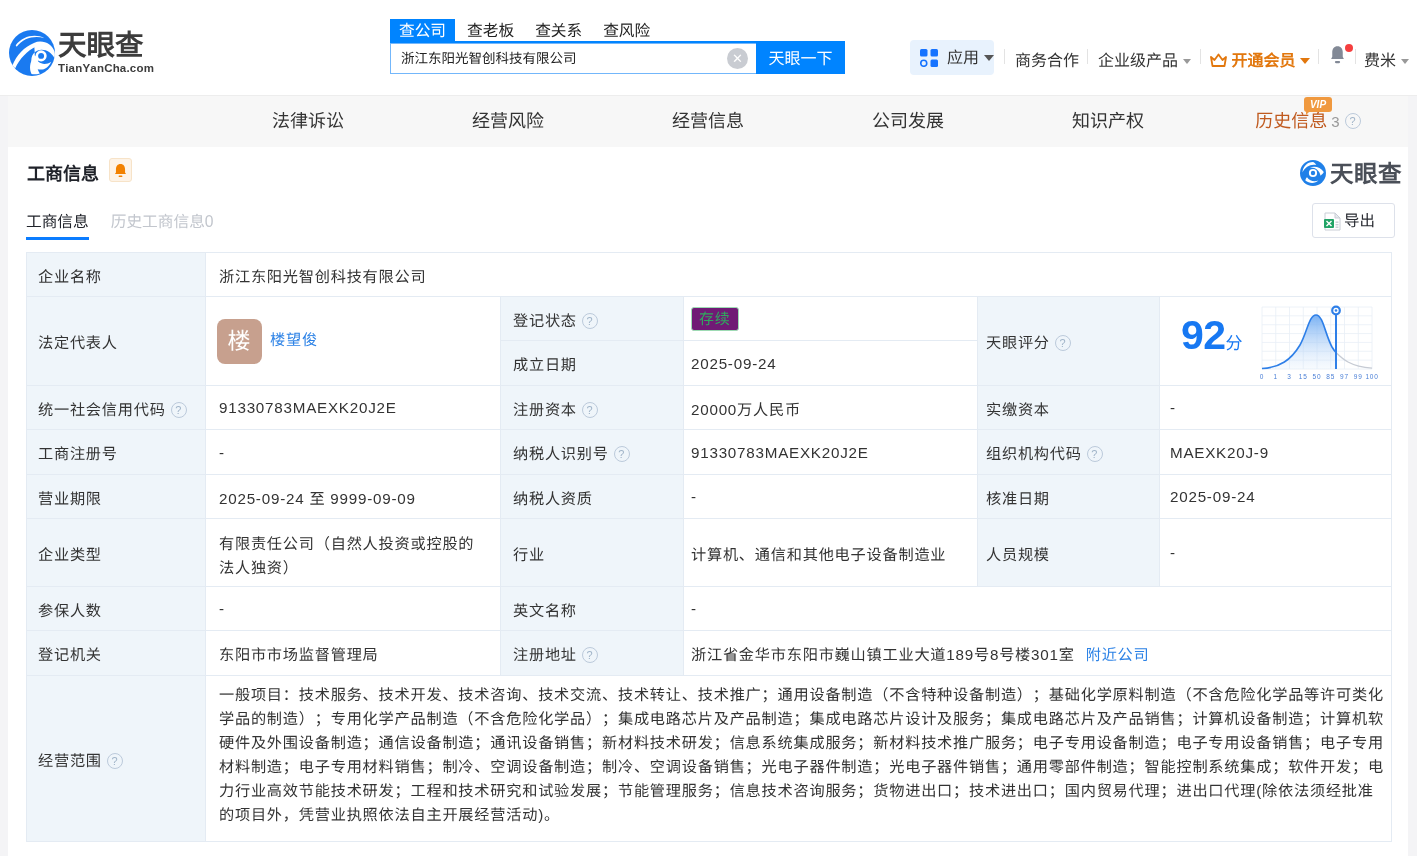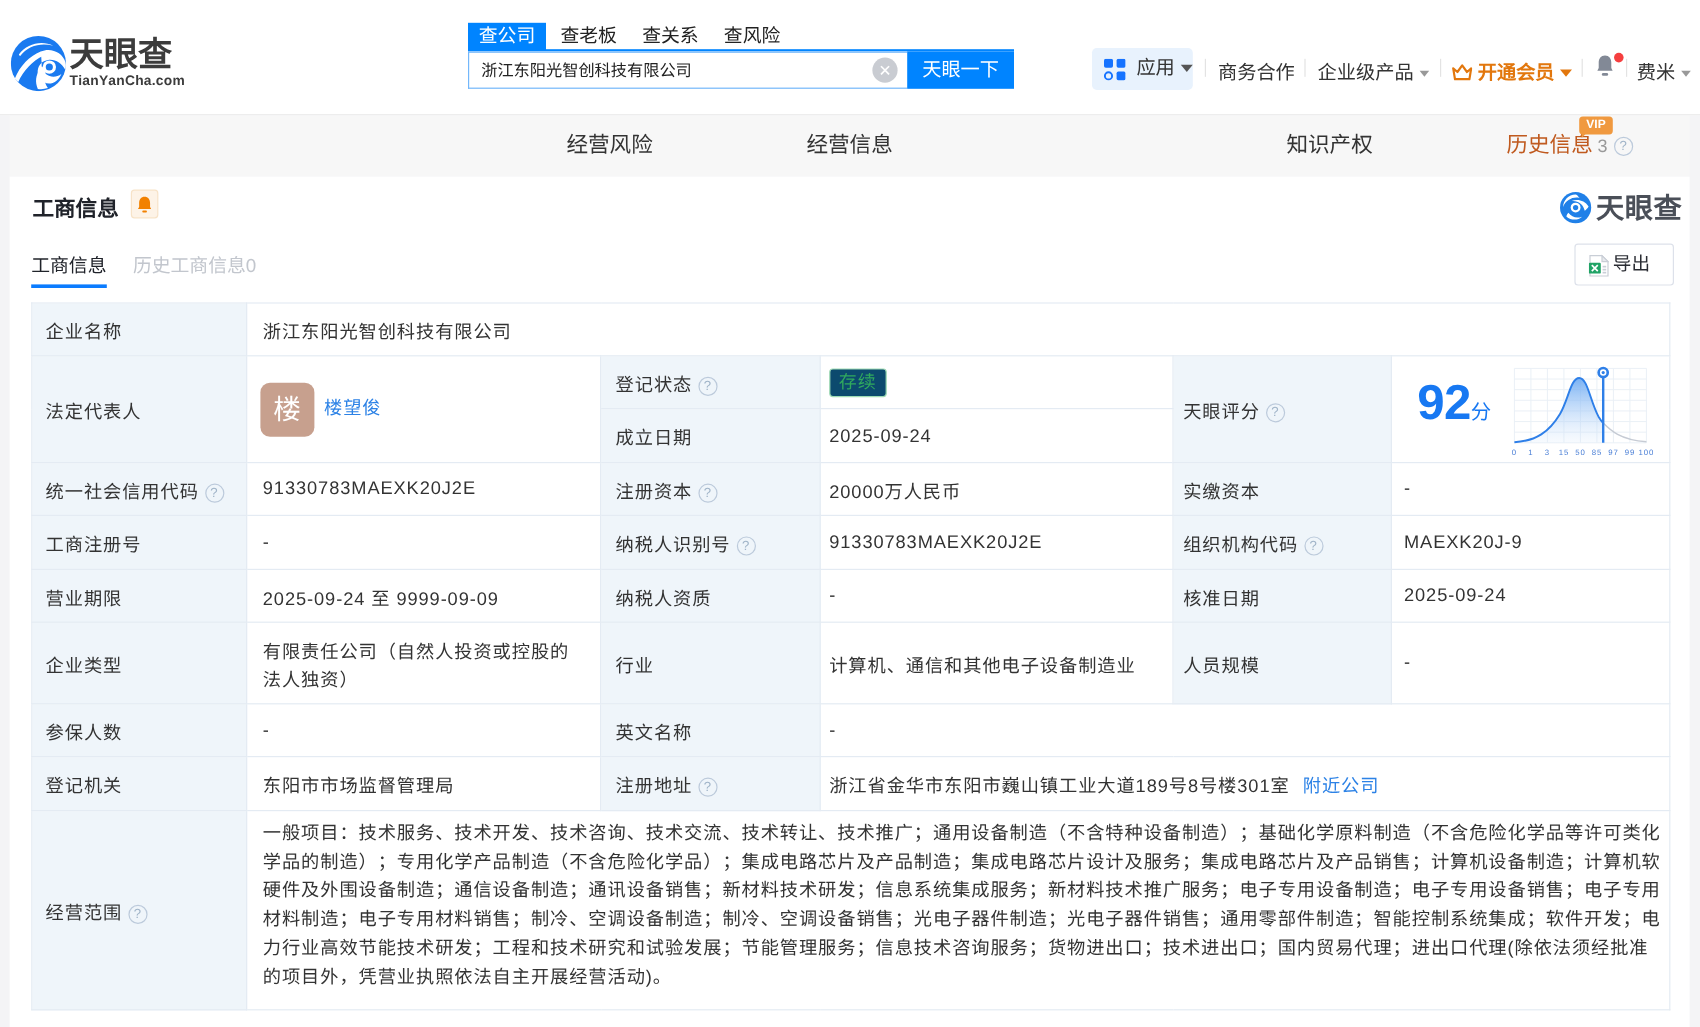--- a/index.html
+++ b/index.html
@@ -30,41 +30,41 @@
 .hitem { top:47px; font-size:16px; color:#333;text-align:right; }
 .vip-orange { color:#e2770d; font-weight:600; font-size:16px; top:47px; }
 .belldot { left:1345px; top:44px; width:8px; height:8px; border-radius:50%; background:#f53f3f; }
 
 .navbar { position:absolute; left:8px; top:96px; width:1400px; height:51px; background:#f7f7f7; z-index:4; }
 .ntab { position:absolute; top:0; height:51px; width:200px; text-align:center; line-height:51px; font-size:18px; color:#333; }
 .ntab.on { background:#fff; font-weight:bold; color:#0b7cff; border-right:1px solid #e9e9e9; }
 .ntab .cnt { font-size:15px; font-weight:normal; color:#0b7cff; margin-left:4px; }
 .ntab.hist { color:#c05a1f; border-right:none; }
 .ntab.hist .cnt3 { color:#999; font-size:15px; margin-left:4px; }
-.vipbadge { position:absolute; left:108px; top:1px; width:28px; height:15px; background:#f0993f; border-radius:3px; color:#fff; font-size:10px; font-weight:bold; line-height:15px; text-align:center; }
+.vipbadge { position:absolute; left:96px; top:1px; width:28px; height:15px; background:#f0993f; border-radius:3px; color:#fff; font-size:10px; font-weight:bold; font-style:italic; line-height:15px; text-align:center; }
 .vipbadge:after { content:""; position:absolute; left:2px; bottom:-3px; border-left:4px solid #f0993f; border-bottom:4px solid transparent; }
 .qmark { display:inline-block; width:16px; height:16px; border:1px solid #bccadb; border-radius:50%; color:#a0b4c8; font-size:11px; line-height:14px; text-align:center; vertical-align:1px; margin-left:5px; font-weight:normal; font-style:normal; }
 
 .card { position:absolute; left:8px; top:147px; width:1400px; height:709px; background:#fff; }
 .h2 { position:absolute; left:19px; top:12px; font-size:18px; font-weight:bold; color:#20232a; }
 .bellbtn { position:absolute; left:101px; top:11px; width:23px; height:24px; background:#fdf3e7; border:1px solid #f7e3c8; border-radius:3px; }
 .wm { position:absolute; left:1292px; top:12px; }
 .subtabs { position:absolute; left:18px; top:62px; font-size:15.7px; }
 .subtab1 { color:#20232a; padding-bottom:5px; border-bottom:3px solid #0b7cff; display:inline-block; }
 .subtab2 { color:#c2c6cd; margin-left:22px;text-align:right; }
 .expbtn { position:absolute; left:1304px; top:56px; width:83px; height:35px; border:1px solid #dde1ea; border-radius:3px; background:#fff; font-size:15.5px; color:#2a2c33; line-height:33px; padding-left:31px; }
 .expbtn svg { position:absolute; left:11px; top:8px; }
 
 table.info { position:absolute; left:18px; top:105px; width:1365px; border-collapse:collapse; table-layout:fixed; font-size:15.2px; letter-spacing:0.77px; }
 table.info th, table.info td { border:1px solid #e4ebf3; font-weight:normal; text-align:left; vertical-align:middle; padding:0 8px 0 11px; color:#333; }
 table.info td { padding:0 12px 0 13px; }
 table.info th { background:#eff5fa; }
 .c1{padding-left:11px!important}.c2{padding-left:13px!important}.c3{padding-left:12px!important}.c4{padding-left:7px!important}.c5{padding-left:8px!important}.c6{padding-left:10px!important}
 .lk { color:#2c82e6; text-decoration:none; }
-.tag-green { display:inline-block; height:24px; line-height:22px; padding:0 7px; background:#0c4a6e; border:1px solid #9edbb4; border-radius:3px; color:#30a95e; font-size:15px; }
+.tag-green { display:inline-block; height:24px; line-height:22px; padding:0 7px; background:#701a75; border:1px solid #9edbb4; border-radius:3px; color:#30a95e; font-size:15px; }
 .avatar { display:inline-block; width:45px; height:45px; background:#c7a08e; border-radius:8px; color:#fff; font-size:23px; text-align:center; line-height:45px; vertical-align:middle; }
 .score92 { font-size:41px; font-weight:bold; color:#1778f2; letter-spacing:-0.5px; }
 .score-fen { font-size:17px; color:#1778f2; font-weight:normal; letter-spacing:0; }
 </style>
 </head>
 <body>
 
 <div class="hdr">
   <svg class="abs" style="left:9px;top:30px" width="46" height="46" viewBox="0 0 48 48">
     <circle cx="24" cy="24" r="24" fill="#1a7af0"></circle>
@@ -103,22 +103,24 @@
   <svg class="abs" style="left:1330px;top:45px" width="15" height="19" viewBox="0 0 20 24">
     <path d="M10 1 C5.5 1 3 4.5 3 9 L3 15 L1.5 18 L18.5 18 L17 15 L17 9 C17 4.5 14.5 1 10 1 Z" fill="#828996"></path>
     <rect x="6.5" y="20.5" width="7" height="3" rx="1.5" fill="#828996"></rect>
   </svg>
   <div class="abs belldot"></div>
   <div class="abs hsep" style="left:1355px"></div>
   <div class="abs hitem" style="left:1364px">费米<span class="caret" style="border-top-color:#999;border-left-width:4px;border-right-width:4px;border-top-width:5px"></span></div>
 </div>
 
 <div class="navbar">
+  <div class="ntab" style="left:200px">法律诉讼</div>
   <div class="ntab" style="left:400px">经营风险</div>
   <div class="ntab" style="left:600px">经营信息</div>
+  <div class="ntab" style="left:800px">公司发展</div>
   <div class="ntab" style="left:1000px">知识产权</div>
   <div class="ntab hist" style="left:1200px">历史信息<span class="cnt3">3</span><span class="qmark" style="vertical-align:2px">?</span><span class="vipbadge">VIP</span></div>
 </div>
 
 <div class="card">
   <div class="h2">工商信息</div>
   <div class="bellbtn"><svg width="13" height="15" viewBox="0 0 20 22" style="margin:4px 0 0 4px">
         <path d="M10 1 C5.5 1 3 4.5 3 9 L3 14 L1.5 16.5 L18.5 16.5 L17 14 L17 9 C17 4.5 14.5 1 10 1 Z" fill="#f28100"></path>
         <rect x="7" y="18.5" width="6" height="2.5" rx="1.2" fill="#f28100"></rect>
       </svg></div>

